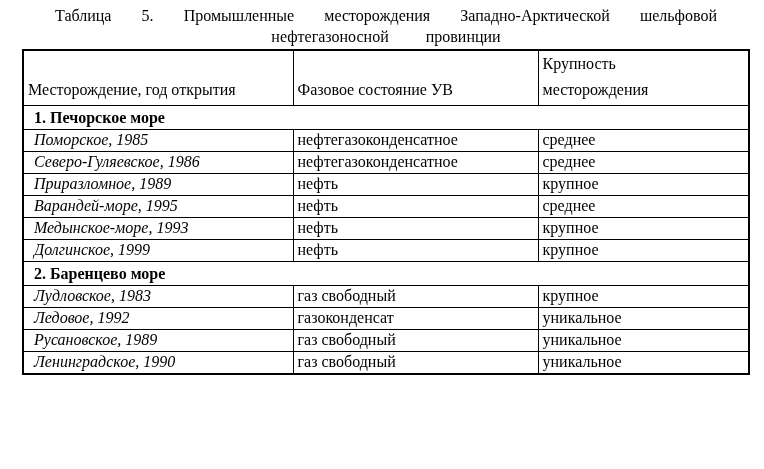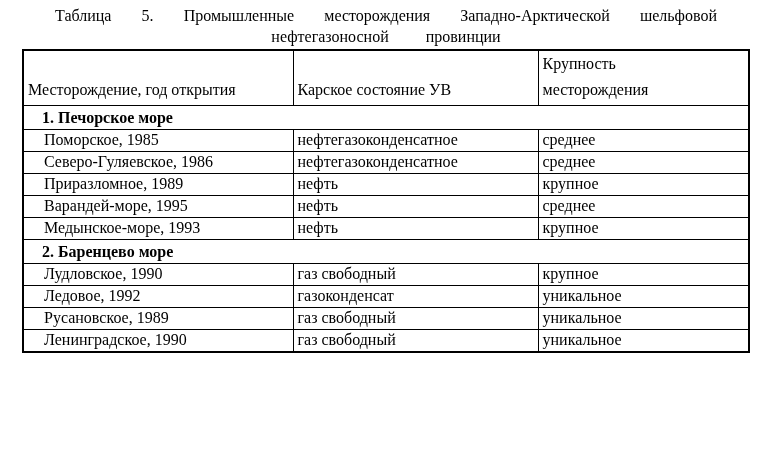--- a/index.html
+++ b/index.html
@@ -49,43 +49,43 @@
   }
   tr.header-row { height: 54px; }
   tr.header-row th { line-height: 26px; }
   th .wrap2 {
     max-width: 130px;       
     white-space: normal;
   }
   tr.section-row { height: 24px; }
   tr.section-row td {
     font-weight: bold;
-    padding-left: 18px;
+    padding-left: 10px;
   }
   tr.data-row { height: 22px; }
-  tr.data-row td.field { padding-left: 20px; }
+  tr.data-row td.field { padding-left: 10px; font-style: italic; }
 </style>
 </head>
 <body>
 
 <div class="caption">
   <div class="caption-line1">Таблица 5. Промышленные месторождения Западно-Арктической шельфовой</div>
   <div class="caption-line2">нефтегазоносной провинции</div>
 </div>
 
 <table class="deposits">
   <colgroup>
       <col class="c1">
       <col class="c2">
       <col class="c3">
     </colgroup>
   <tbody>
     <tr class="header-row">
       <th>Месторождение, год открытия</th>
-      <th>Карское состояние УВ</th>
+      <th>Фазовое состояние УВ</th>
       <th>
           <div class="wrap2">Крупность месторождения</div>
         </th>
     </tr>
 
     <tr class="section-row">
       <td colspan="3">1. Печорское море</td>
     </tr>
     <tr class="data-row">
       <td class="field">Поморское, 1985</td>
@@ -105,26 +105,31 @@
     <tr class="data-row">
       <td class="field">Варандей-море, 1995</td>
       <td>нефть</td>
       <td>среднее</td>
     </tr>
     <tr class="data-row">
       <td class="field">Медынское-море, 1993</td>
       <td>нефть</td>
       <td>крупное</td>
     </tr>
+    <tr class="data-row">
+      <td class="field">Долгинское, 1999</td>
+      <td>нефть</td>
+      <td>крупное</td>
+    </tr>
 
     <tr class="section-row">
       <td colspan="3">2. Баренцево море</td>
     </tr>
     <tr class="data-row">
-      <td class="field">Лудловское, 1990</td>
+      <td class="field">Лудловское, 1983</td>
       <td>газ свободный</td>
       <td>крупное</td>
     </tr>
     <tr class="data-row">
       <td class="field">Ледовое, 1992</td>
       <td>газоконденсат</td>
       <td>уникальное</td>
     </tr>
 
     <tr class="data-row">

